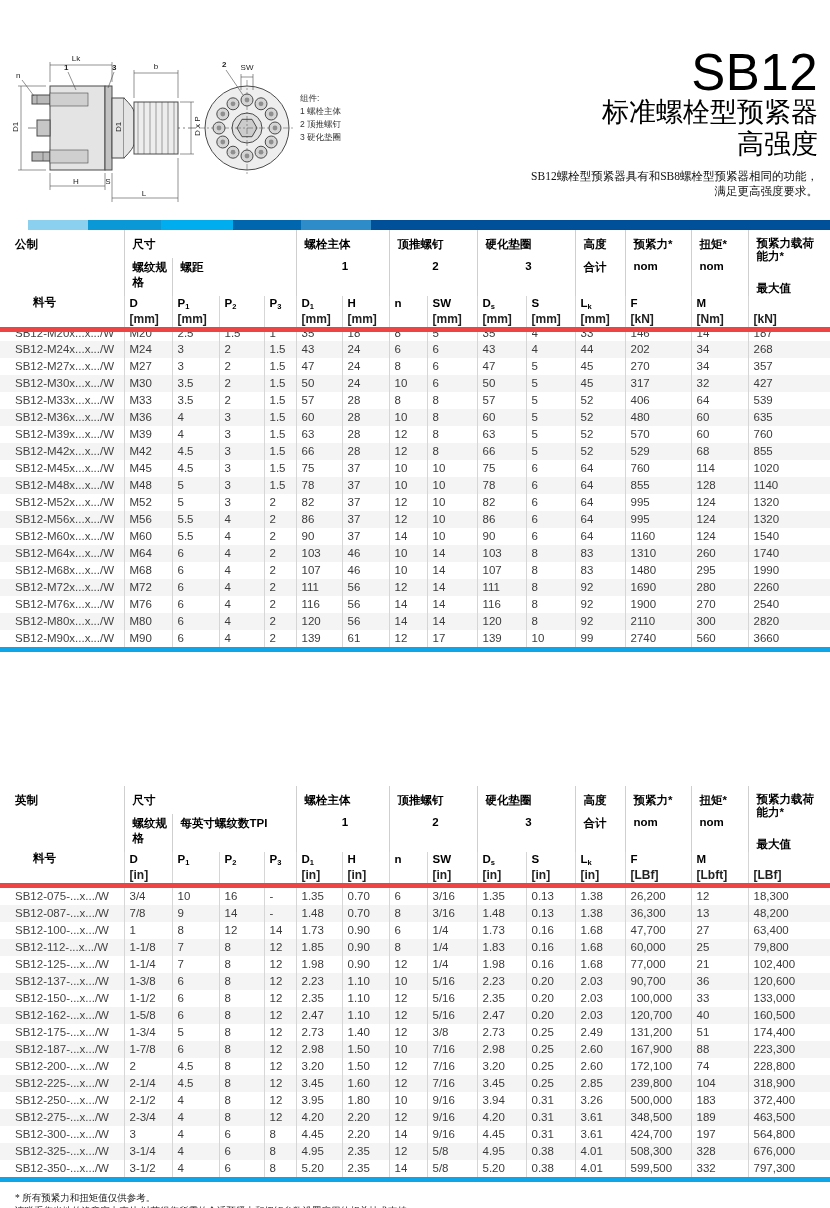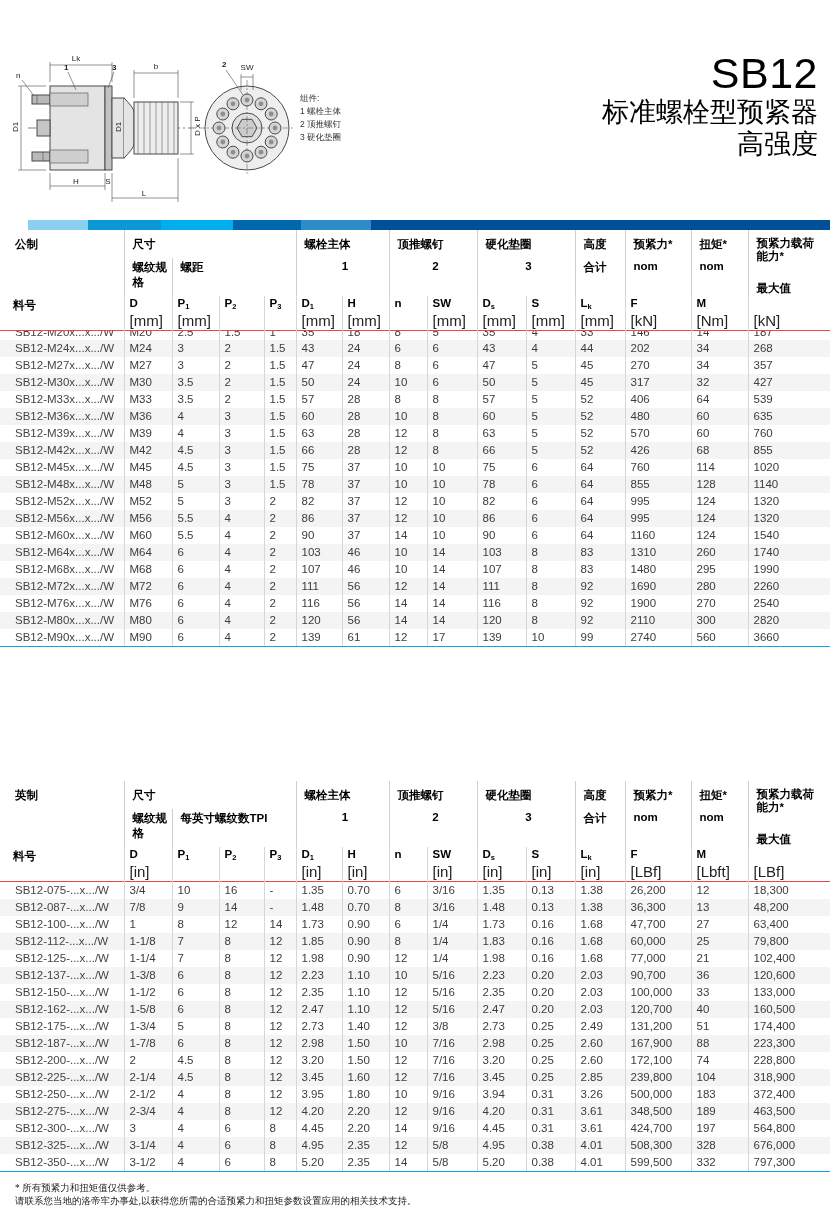--- a/index.html
+++ b/index.html
@@ -7,58 +7,58 @@
   body {
     width:830px; height:1208px; position:relative; overflow:hidden;
     font-family:"Liberation Sans","DejaVu Sans",sans-serif; color:#000;
   }
 
   
   .top { position:relative; height:220px; }
   .drawing { position:absolute; left:10px; top:40px; }
   .components { position:absolute; left:300px; top:92px; font-size:8.5px; line-height:13px; color:#333; }
   .titleblock { position:absolute; right:12px; top:50px; text-align:right; }
-  .product { font-size:43px; line-height:46px; font-weight:400; letter-spacing:0.5px; }
+  .product { font-size:51px; line-height:46px; font-weight:400; letter-spacing:0.5px; }
   .subtitle { font-size:27px; line-height:32px; font-weight:400; }
   .grade { font-size:27px; line-height:32px; font-weight:400; }
   .desc { margin-top:9px; font-size:11.5px; line-height:15px; color:#111;
           font-family:"Liberation Serif","DejaVu Serif",serif; }
 
   
   .bluebar { display:flex; height:10px; width:830px; }
   .bluebar div { height:10px; }
 
   
   table { border-collapse:collapse; table-layout:fixed; width:830px; }
   col.c0{width:124px} col.c1{width:48px} col.c2{width:47px} col.c3{width:45px}
   col.c4{width:32px} col.c5{width:46px} col.c6{width:47px} col.c7{width:38px}
   col.c8{width:50px} col.c9{width:49px} col.c10{width:49px} col.c11{width:50px}
   col.c12{width:66px} col.c13{width:57px} col.c14{width:82px}
 
   thead th { text-align:left; vertical-align:top; font-size:11.5px; padding:2px 3px 1px 5px; font-weight:700; }
-  thead { border-bottom:1px solid #ef4444; }
+  thead { border-bottom:5px solid #ef4444; }
   tr.h1 th { padding-top:7px; height:24px; }
   tr.h2 th { height:18px;margin-left:20px; }
   tr.h3 th { height:16px; padding-top:1px; }
-  tr.h4 th { height:14px; font-weight:400; font-size:15px; color:#222; padding-top:0; }
+  tr.h4 th { height:14px; font-weight:700; font-size:12px; color:#222; padding-top:0; }
   th.gb, td.gb { border-left:1px solid #cfcfcf;padding-left:8px; }
   tr.h3 th, tr.h4 th { border-left:1px solid #d6d6d6; }
   th.num { text-align:center; }
   th.c-part { position:relative; vertical-align:top; }
   th.c-part .sys { position:absolute; top:7px; left:15px; }
-  th.c-part .pn-label { position:absolute; bottom:17px; left:13px; }
+  th.c-part .pn-label { position:absolute; bottom:17px; left:33px; }
   th.cap div { line-height:13px; }
   th.cap .maxv { margin-top:19px; }
   sub { font-size:7.5px; vertical-align:baseline; position:relative; top:2px; }
 
   tbody td { font-size:11.5px; color:#3b3b3b; padding:2px 2px 2px 5px; line-height:13px; white-space:nowrap; }
   tbody td + td { border-left:1px solid #d6d6d6; }
   tbody td:first-child { padding-left:15px; color:#444; }
   tbody tr:nth-child(even) { background:#f4f4f4; }
-  tbody tr:last-child td { border-bottom:1px solid #0ea5e9; }
+  tbody tr:last-child td { border-bottom:5px solid #0ea5e9; }
   .o { display:block; } .i { display:block; }
   tr.clipped td { padding-top:0; padding-bottom:0; }
   tr.clipped .o { height:9px; overflow:hidden; }
   tr.clipped .i { margin-top:-5px; }
 
   .imperial-section { margin-top:134px; }
 
   
   .footnotes { margin:10px 0 0 15px; font-size:9.5px; line-height:13px; color:#1a1a1a;
                font-family:"Liberation Serif","DejaVu Serif",serif; }
@@ -189,20 +189,24 @@
     <div>组件:</div>
     <div>1 螺栓主体</div>
     <div>2 顶推螺钉</div>
     <div>3 硬化垫圈</div>
   </div>
 
   <div class="titleblock">
     <div class="product">SB12</div>
     <div class="subtitle">标准螺栓型预紧器</div>
     <div class="grade">高强度</div>
+    <div class="desc">
+      <div>SB12螺栓型预紧器具有和SB8螺栓型预紧器相同的功能，</div>
+      <div>满足更高强度要求。</div>
+    </div>
   </div>
 </div>
 
 <div class="bluebar">
   <div style="width: 28px; background: rgb(255, 255, 255);"></div>
   <div style="width: 60px; background: rgb(140, 208, 240);"></div>
   <div style="width: 73px; background: rgb(10, 153, 214);"></div>
   <div style="width: 72px; background: rgb(0, 173, 239);"></div>
   <div style="width: 68px; background: rgb(0, 102, 173);"></div>
   <div style="width: 70px; background: rgb(46, 140, 200);"></div>
@@ -885,21 +889,21 @@
             <span class="i">5</span>
           </span>
         </td>
         <td>
           <span class="o">
             <span class="i">52</span>
           </span>
         </td>
         <td>
           <span class="o">
-            <span class="i">426</span>
+            <span class="i">529</span>
           </span>
         </td>
         <td>
           <span class="o">
             <span class="i">68</span>
           </span>
         </td>
         <td>
           <span class="o">
             <span class="i">855</span>

